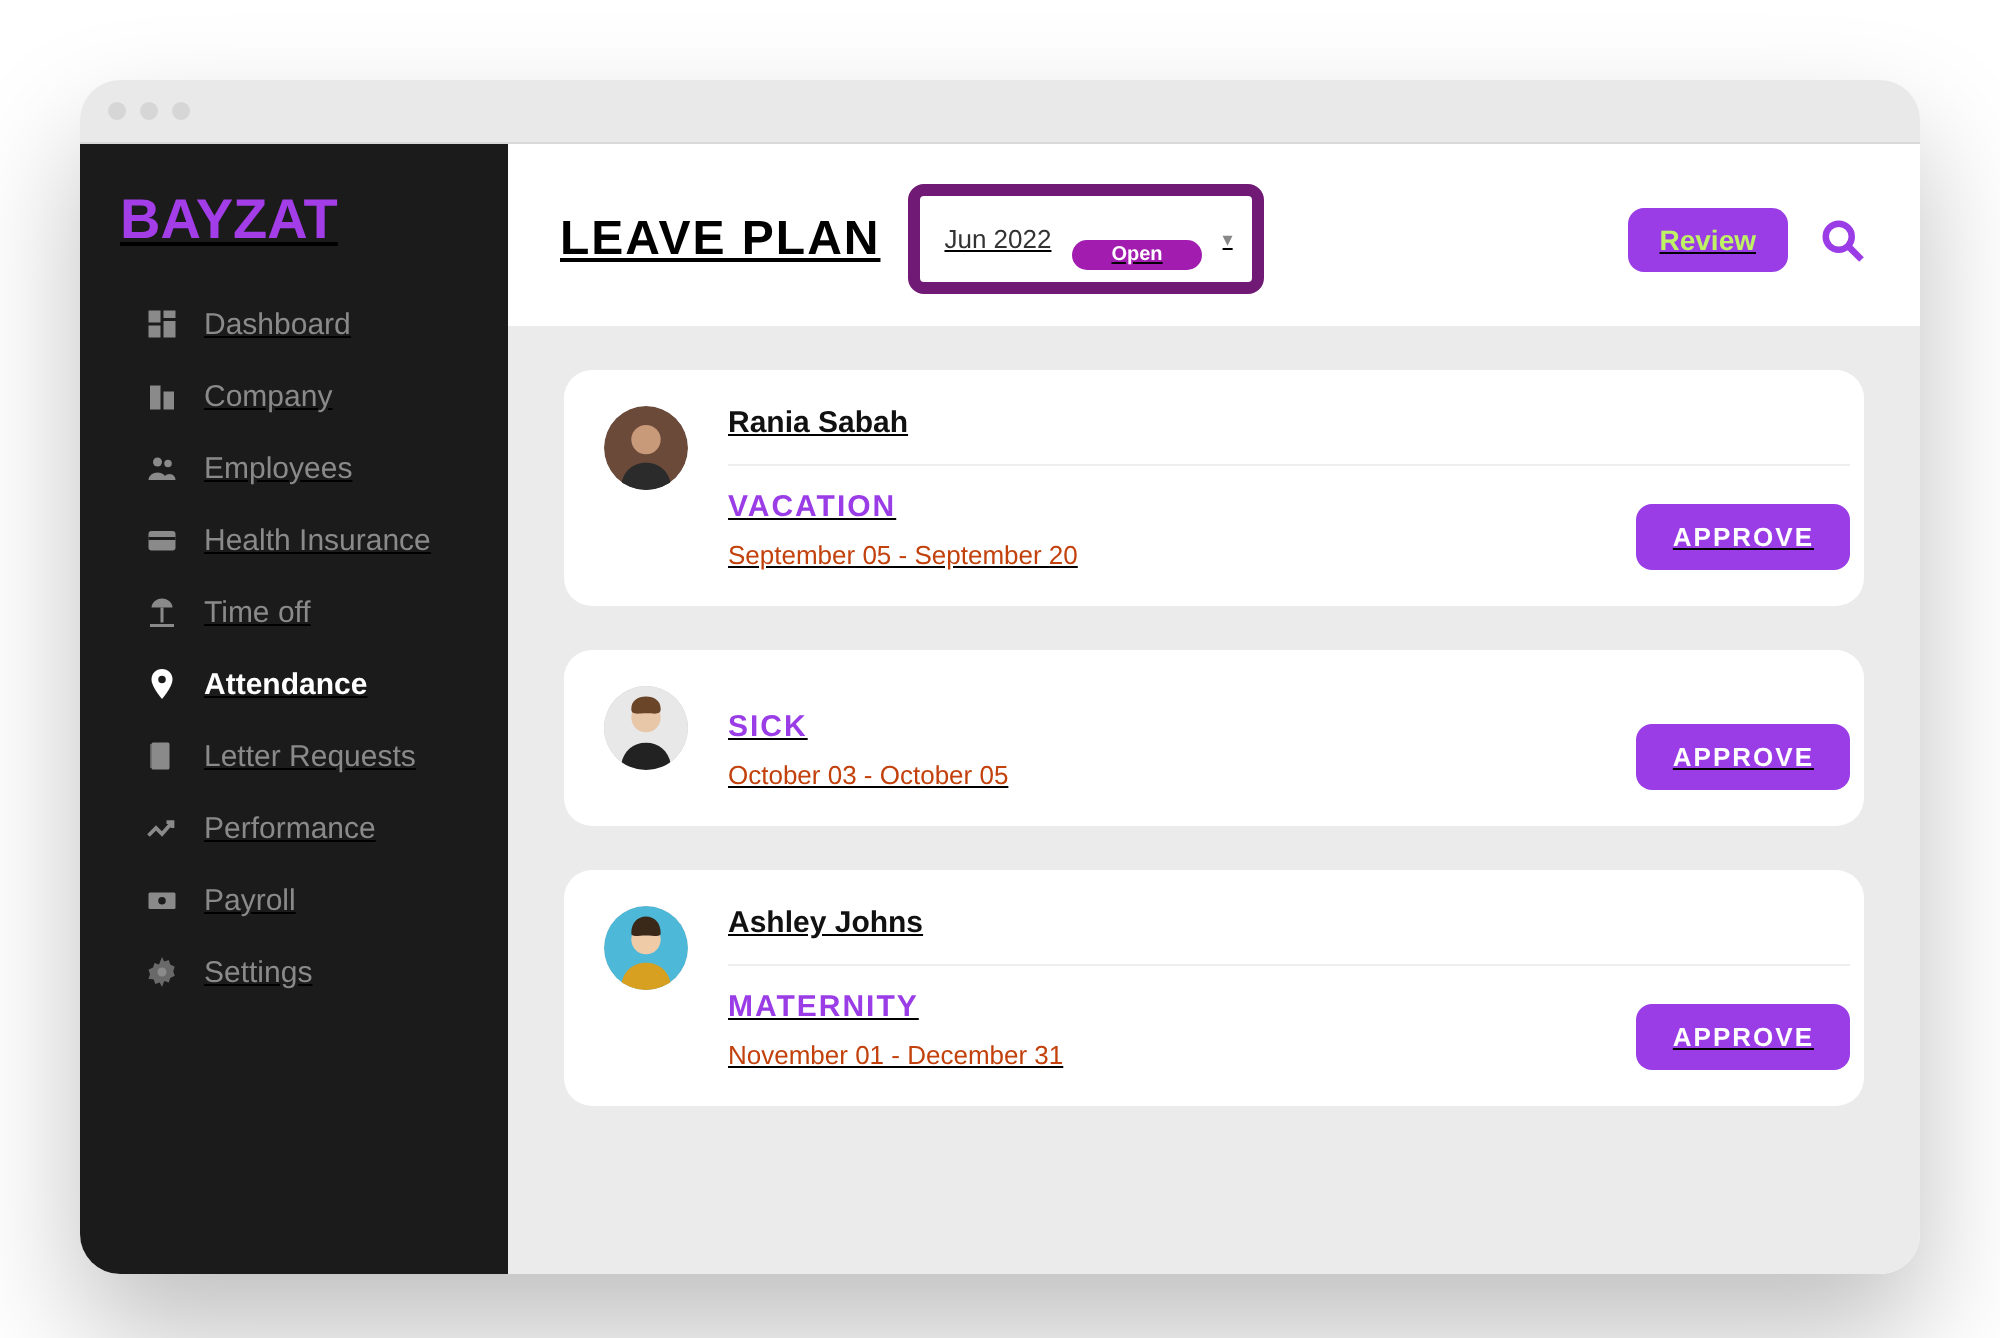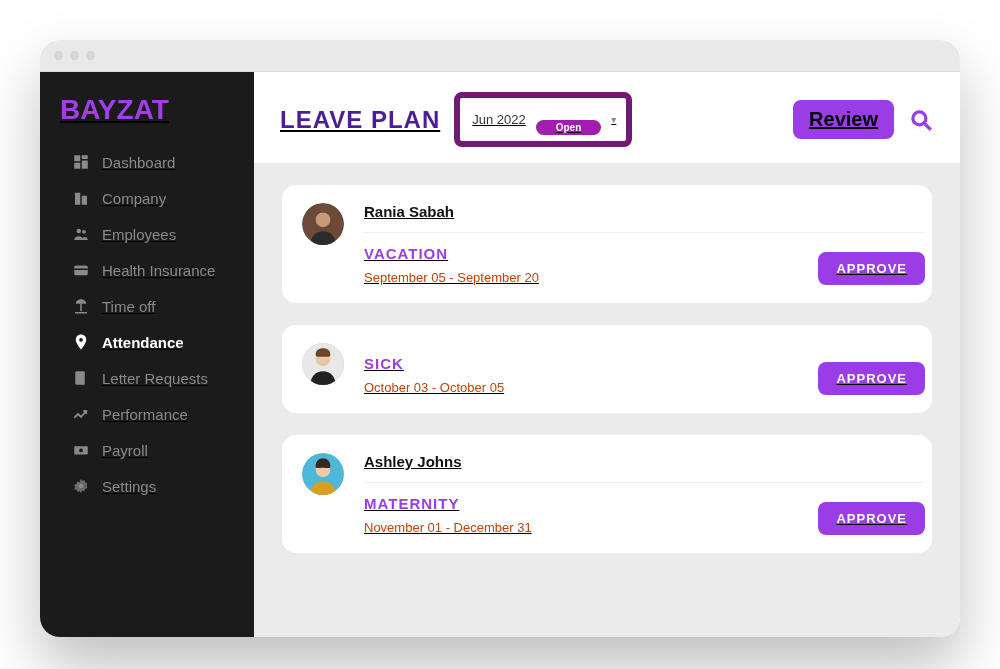--- a/index.html
+++ b/index.html
@@ -79,21 +79,21 @@
       background: #fff;
       padding: 20px 26px 16px 26px;
       display: flex;
       align-items: center;
       gap: 14px;
     }
     .page-title {
       font-size: 24px;
       font-weight: 800;
       letter-spacing: 1px;
-      color: #4c1d95;
+      color: #000000;
     }
     .period-select {
       display: flex;
       align-items: center;
       gap: 10px;
       border: 6px solid #701a75;
       border-radius: 8px;
       padding: 6px 10px 6px 12px;
       font-size: 13px;
       color: #333;
@@ -107,25 +107,25 @@
       padding: 2px 20px;
       border-radius: 10px;
       margin-top: 16px;
     }
     .chev {
       font-size: 10px; color: #888;
     }
     .spacer { flex: 1; }
     .review-btn {
       background: #9a3de6;
-      color: #000000;
+      color: #bef264;
       border: none;
       border-radius: 8px;
       padding: 8px 16px;
-      font-size: 20px;
+      font-size: 14px;
       font-weight: 600;
       cursor: pointer;
     }
     .search-icon { color: #9a3de6; cursor: pointer; display:flex; align-items:center;}
     .search-icon svg { width: 26px; height: 26px; }
     .content {
       padding: 22px 28px;
       display: flex;
       flex-direction: column;
       gap: 22px;

